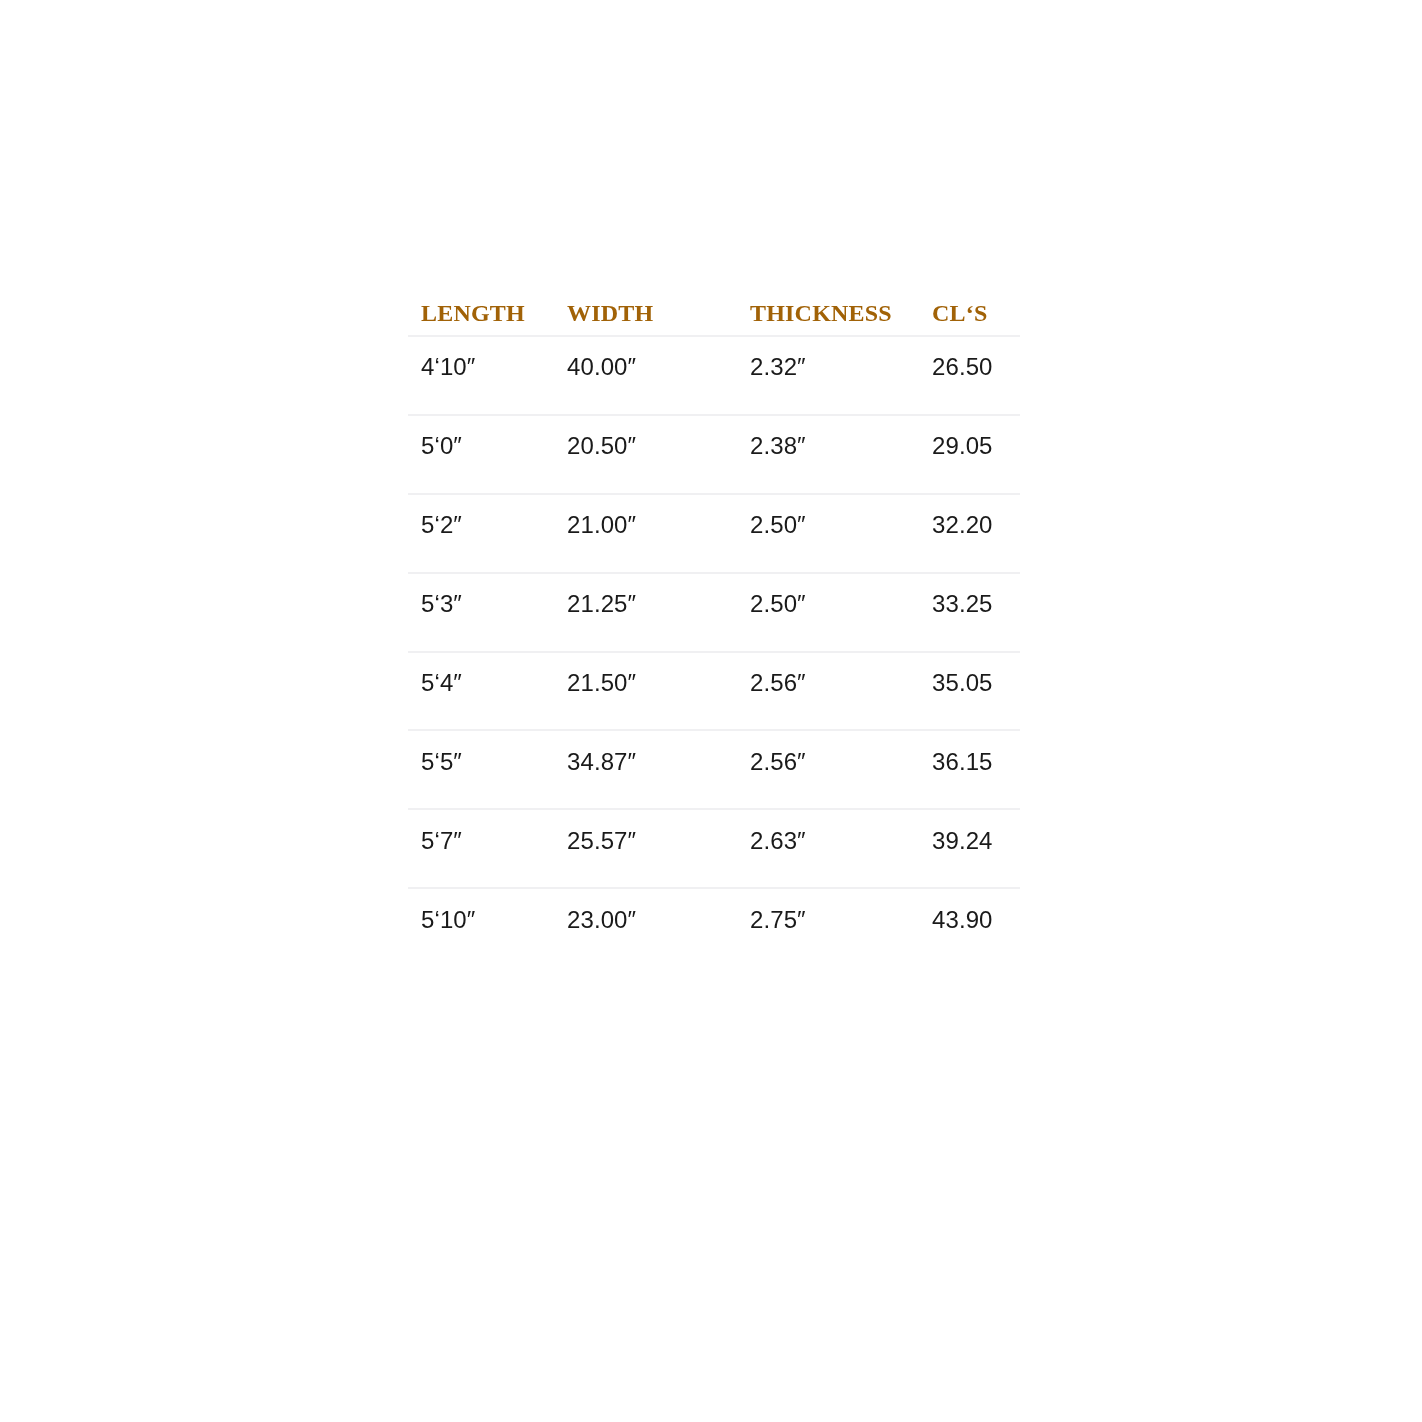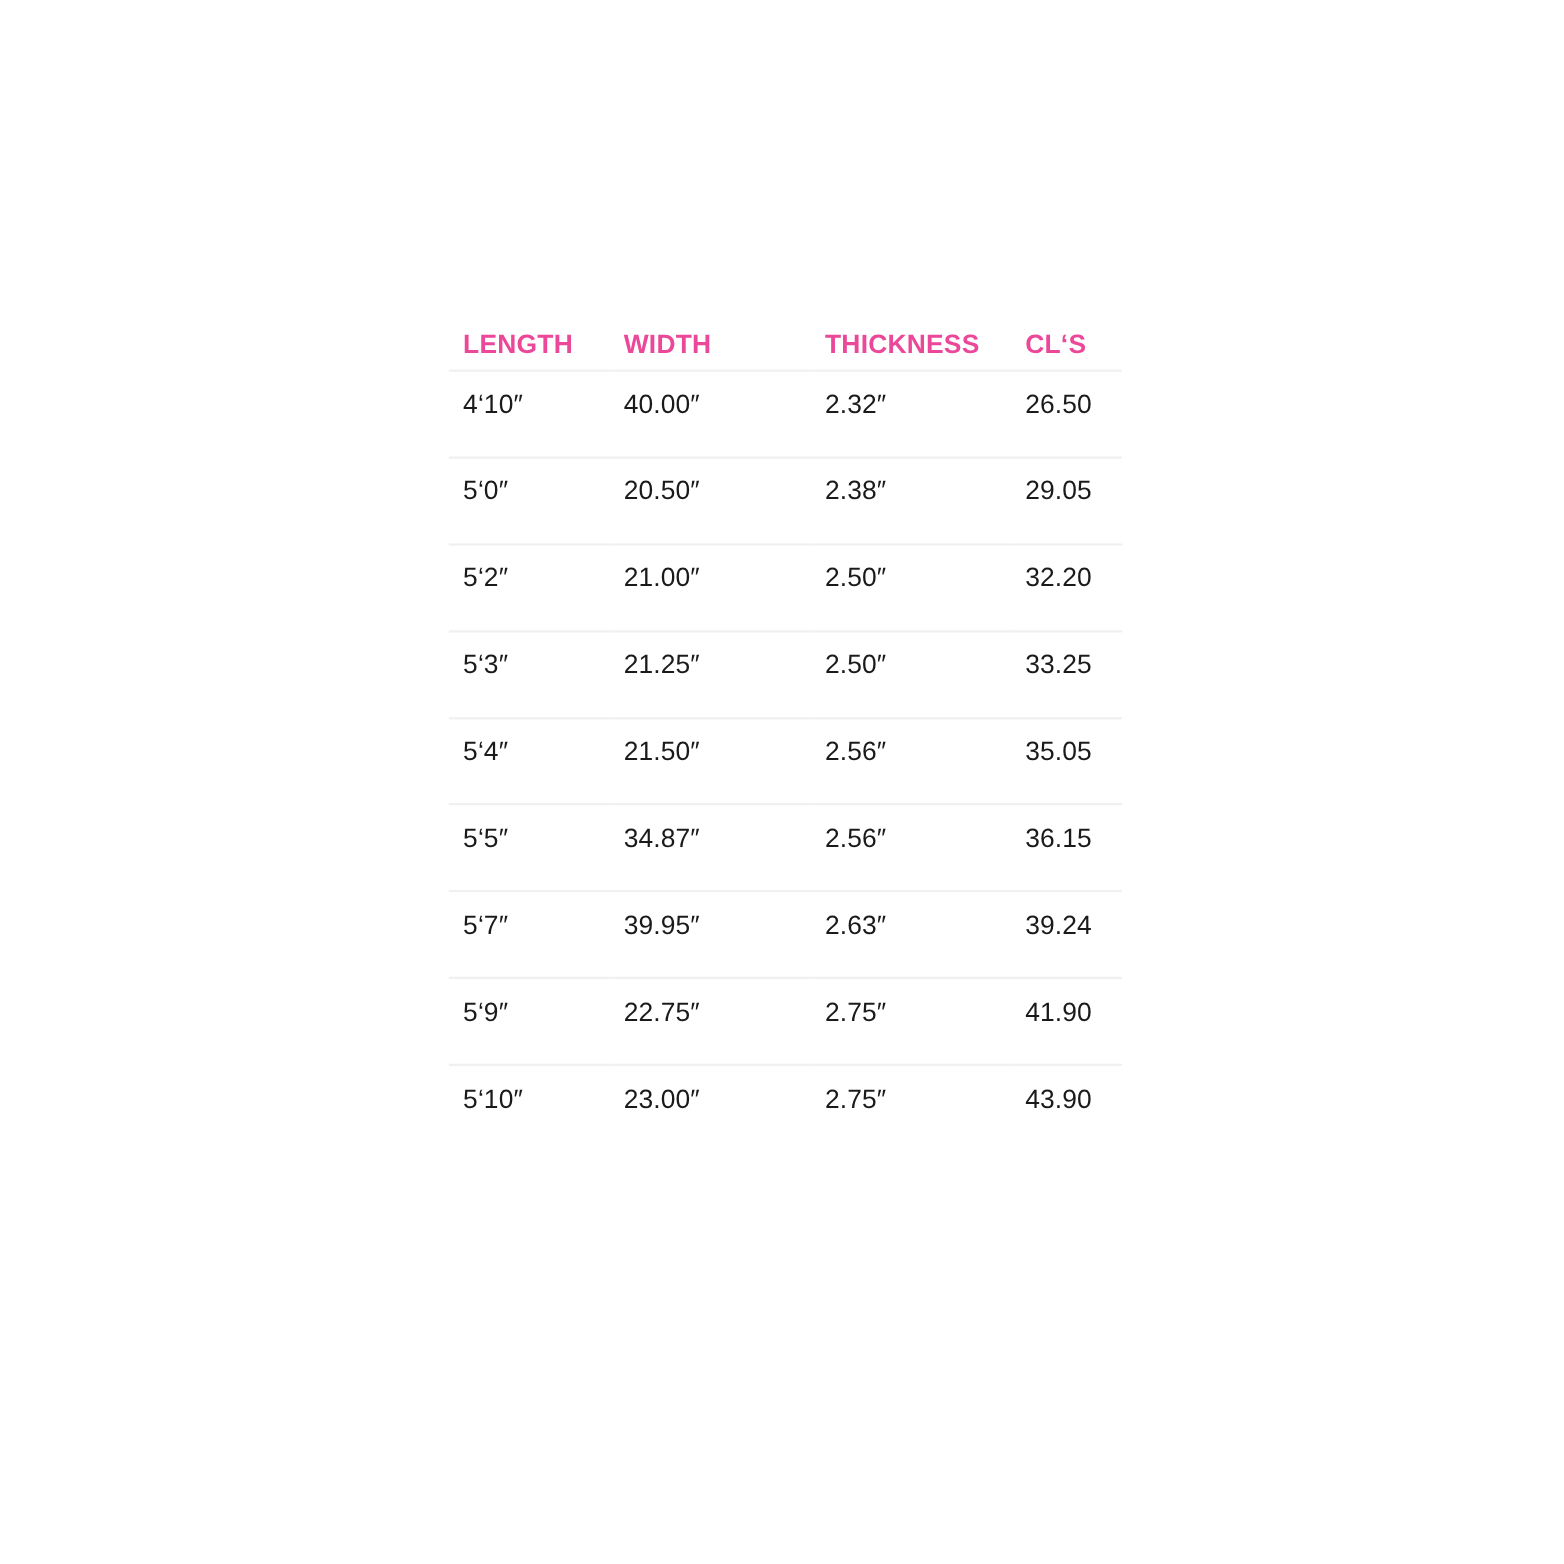--- a/index.html
+++ b/index.html
@@ -32,23 +32,24 @@
   table.spec-table col.c-width     { width: 183px; }
   table.spec-table col.c-thickness { width: 182px; }
   table.spec-table col.c-cls       { width: 101px; }
 
   table.spec-table thead th {
     text-align: left;
     padding: 0 0 8px 13px;
     font-size: 24px;
     font-weight: 700;
     letter-spacing: 0.2px;
-    color: #ec4899;
+    color: #a16207;
     vertical-align: bottom;
     white-space: nowrap;
+    font-family: Liberation Serif, serif;
   }
 
   table.spec-table tbody tr {
     border-top: 2px solid #f0f0f2;
   }
 
   table.spec-table tbody td {
     height: 60.9px;
     padding: 0 0 16px 13px;
     font-size: 24px;
@@ -110,29 +111,23 @@
           <td>35.05</td>
         </tr>
         <tr>
           <td>5‘5″</td>
           <td>34.87″</td>
           <td>2.56″</td>
           <td>36.15</td>
         </tr>
         <tr>
           <td>5‘7″</td>
-          <td>39.95″</td>
+          <td>25.57″</td>
           <td>2.63″</td>
           <td>39.24</td>
-        </tr>
-        <tr>
-          <td>5‘9″</td>
-          <td>22.75″</td>
-          <td>2.75″</td>
-          <td>41.90</td>
         </tr>
         <tr>
           <td>5‘10″</td>
           <td>23.00″</td>
           <td>2.75″</td>
           <td>43.90</td>
         </tr>
       </tbody>
   </table>
 </div>

